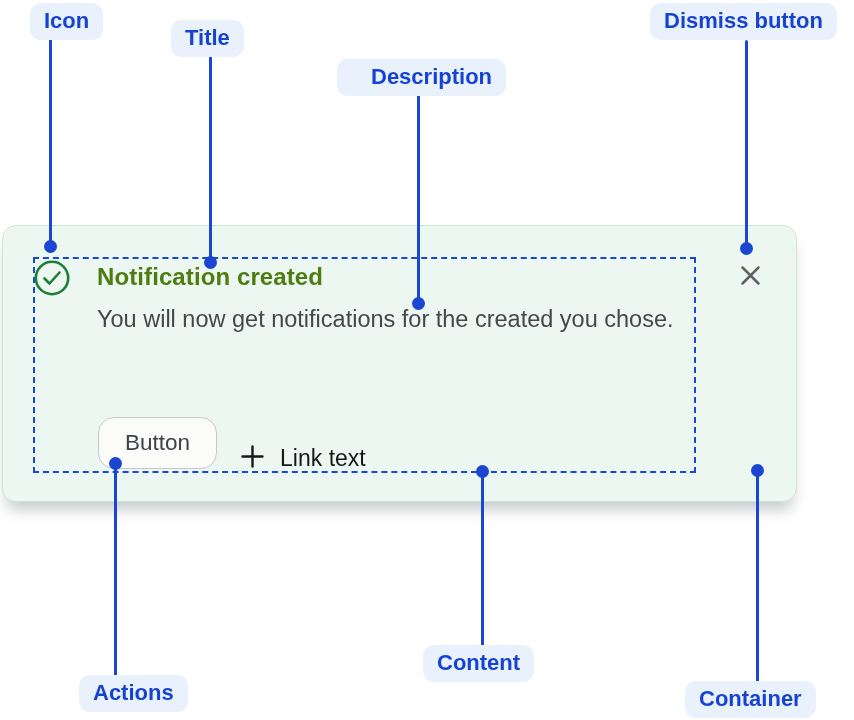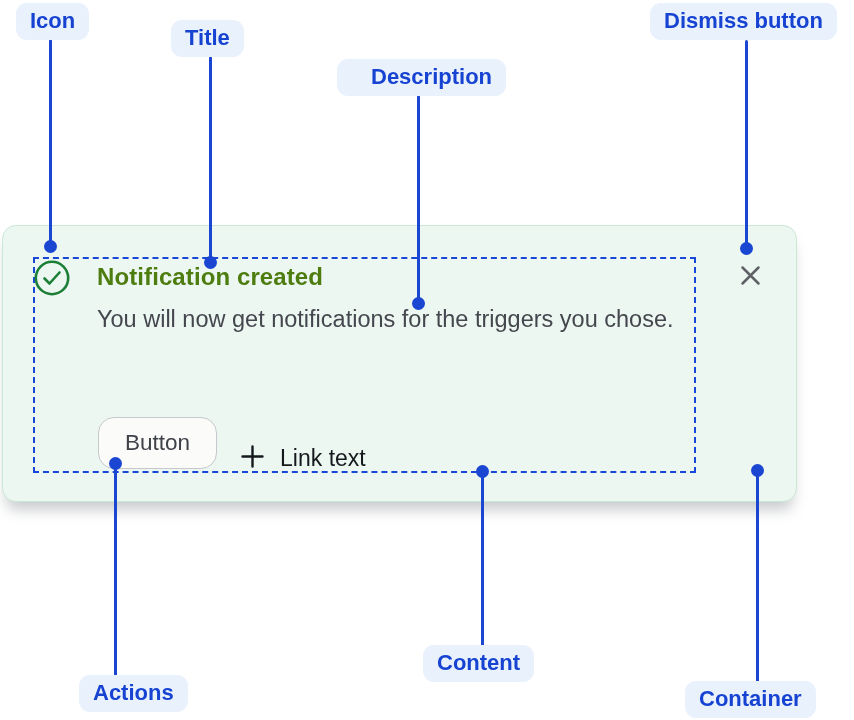--- a/index.html
+++ b/index.html
@@ -52,21 +52,21 @@
   
   .c-line { position: absolute; width: 3px; background: #1A46D2; z-index: 5; border-radius: 1.5px; }
   .c-dot  { position: absolute; width: 13px; height: 13px; border-radius: 50%; background: #1A46D2; z-index: 6; }
   .c-label {
     position: absolute; z-index: 7; background: #E9F1FD; color: #1643D1;
     font-size: 22px; font-weight: 700; line-height: 30px;
     padding: 3px 14px 4px; border-radius: 11px; white-space: nowrap;
   }
 
   
-  .lbl-icon      { left: 16px;  top: 3px; text-align: center;  }
+  .lbl-icon      { left: 30px;  top: 3px; text-align: center;  }
   .line-icon     { left: 49px;  top: 39px;  height: 208px; }
   .dot-icon      { left: 44px;  top: 240px; }
 
   .lbl-title     { left: 171px; top: 20px; }
   .line-title    { left: 209px; top: 56px;  height: 207px; }
   .dot-title     { left: 204px; top: 256px; }
 
   .lbl-desc      { left: 337px; top: 59px; padding-left: 34px; }
   .line-desc     { left: 417px; top: 95px;  height: 209px; }
   .dot-desc      { left: 412px; top: 297px; }
@@ -96,21 +96,21 @@
     <div class="content-rect"></div>
 
     <span class="check-icon-wrap">
       <svg width="36" height="36" viewBox="0 0 36 36">
         <circle cx="18" cy="18" r="16.2" fill="none" stroke="#1B7F37" stroke-width="2.6"></circle>
         <path d="M10.5 18.5 L15.5 23.5 L25.5 12.5" fill="none" stroke="#1B7F37" stroke-width="2.6" stroke-linecap="round" stroke-linejoin="round"></path>
       </svg>
     </span>
 
     <div class="card-title">Notification created</div>
-    <div class="card-desc">You will now get notifications for the triggers you chose.</div>
+    <div class="card-desc">You will now get notifications for the created you chose.</div>
 
     <div class="actions-row">
       <button class="action-btn">Button</button>
       <a class="action-link">
         <span>
           <svg width="27" height="27" viewBox="0 0 27 27">
             <path d="M13.5 3.5 V23.5 M3.5 13.5 H23.5" stroke="#15191E" stroke-width="2.4" stroke-linecap="round"></path>
           </svg>
         </span>
         <span class="link-label">Link text</span>

